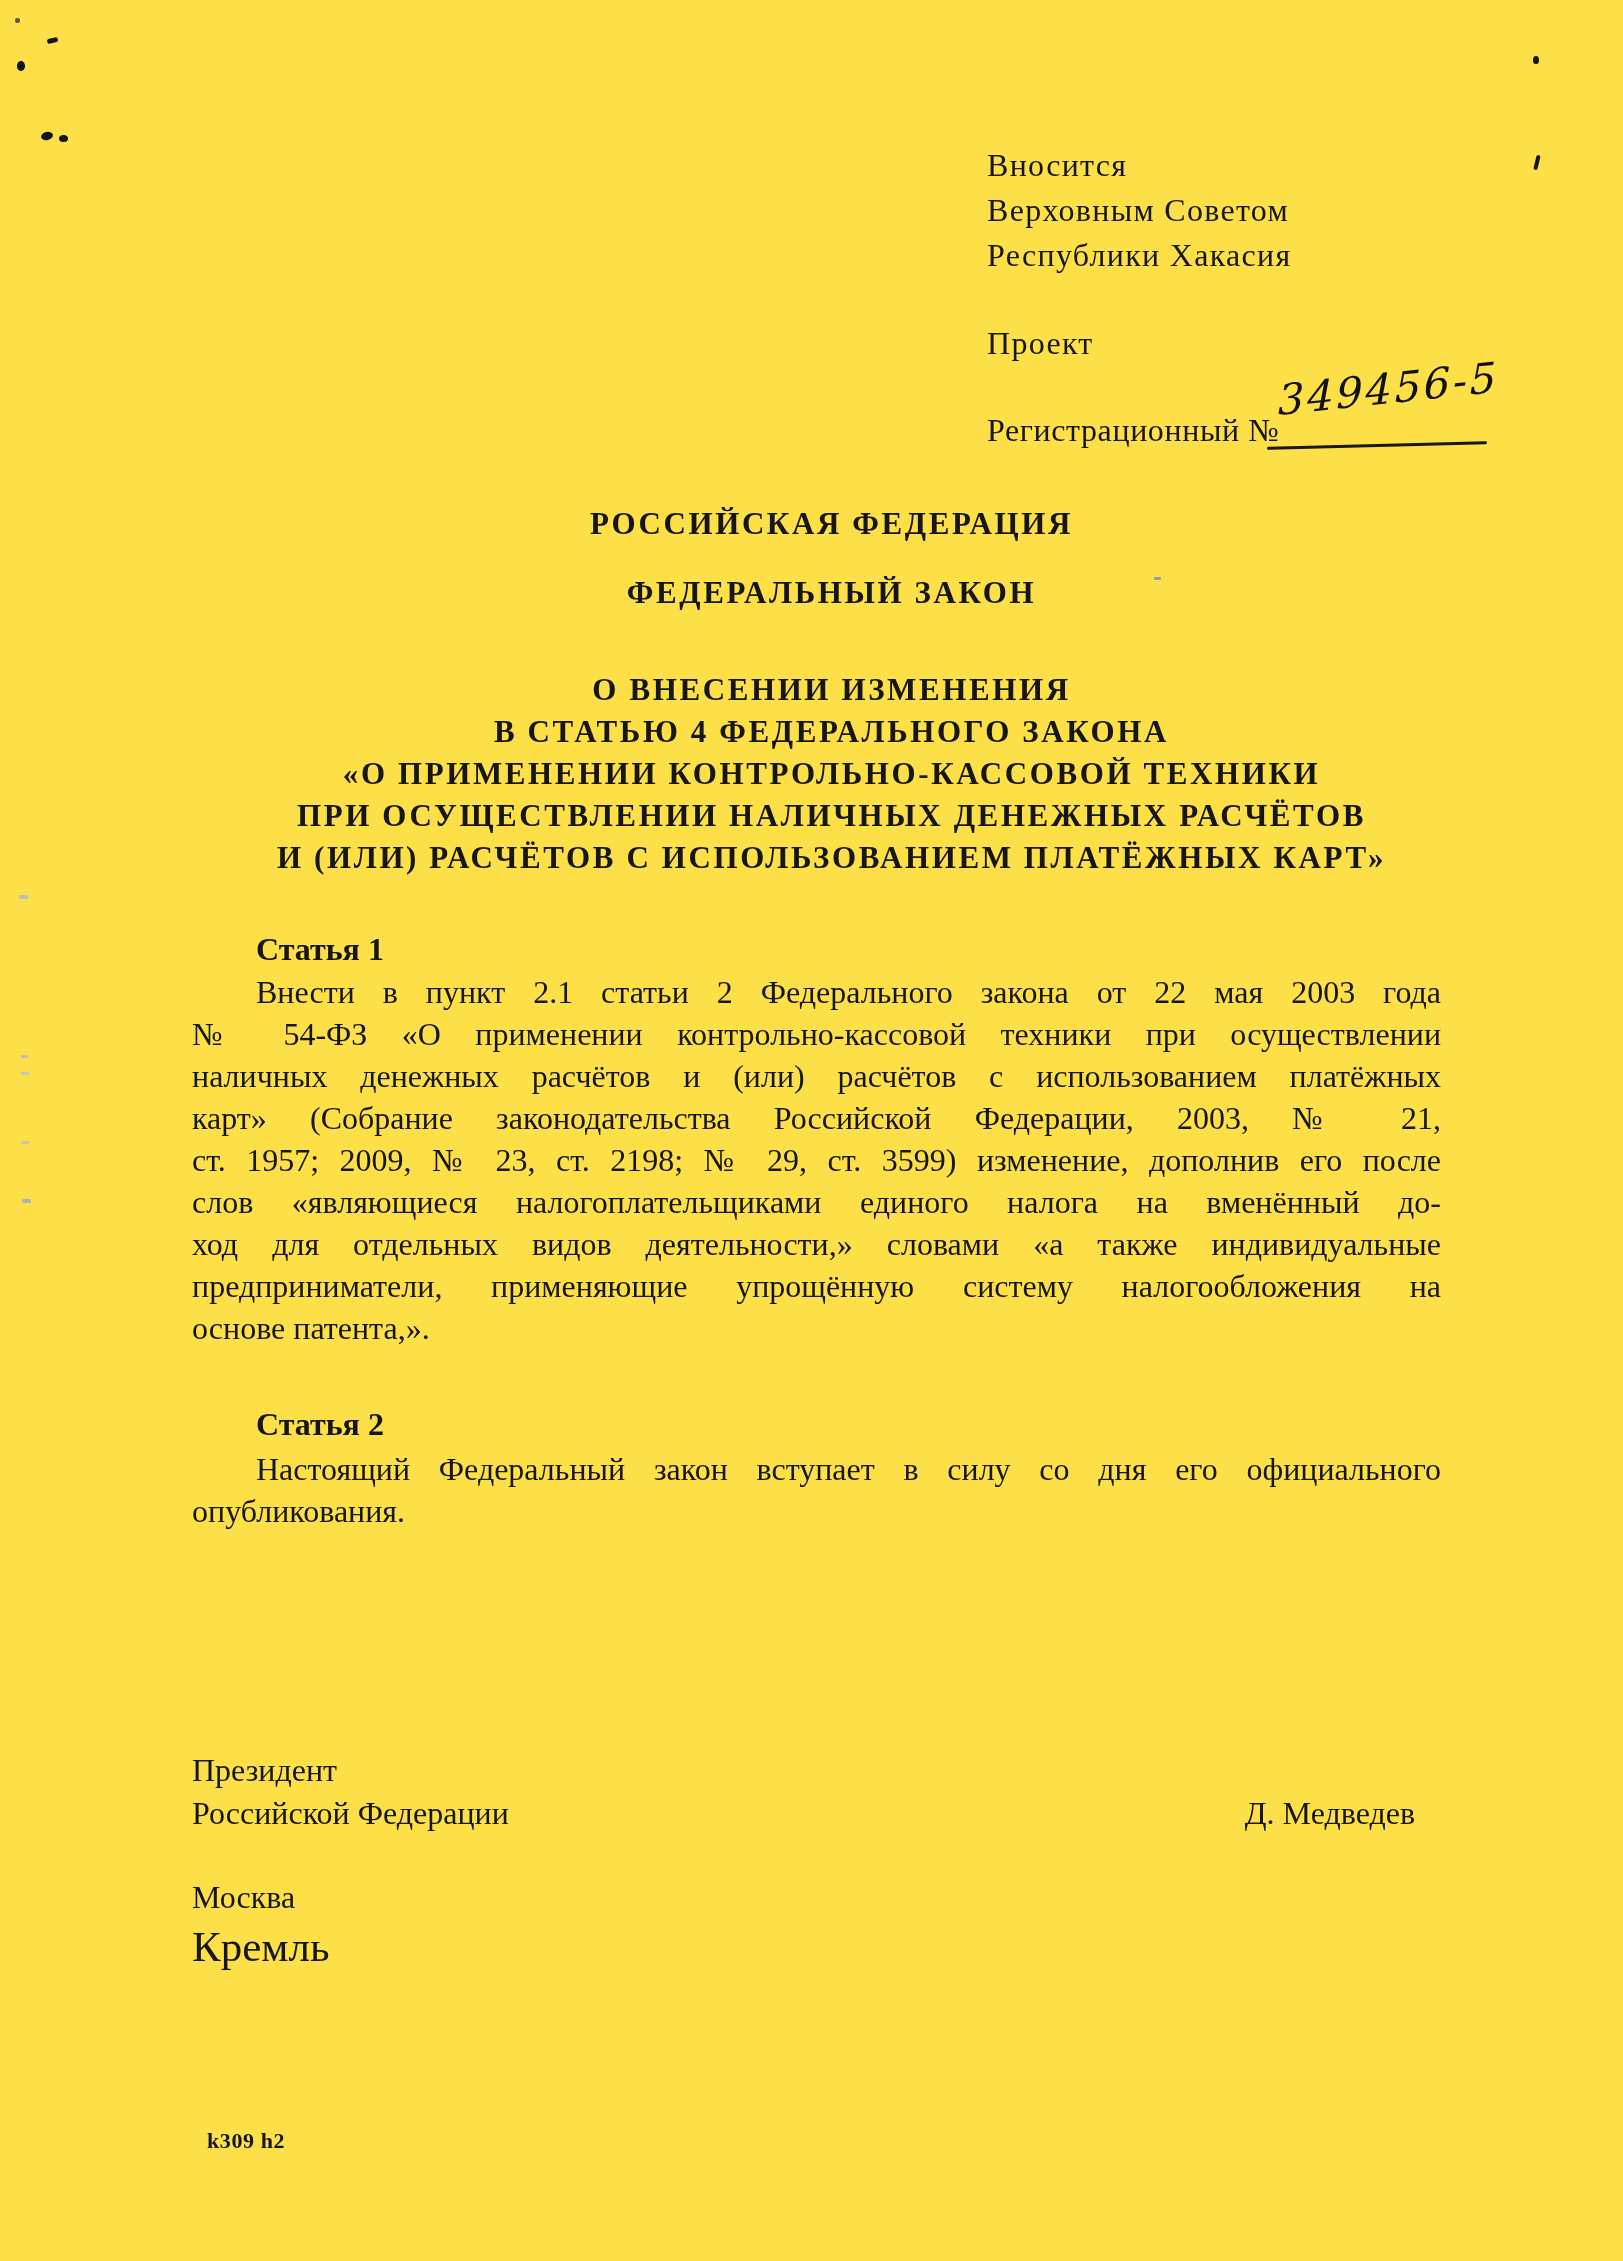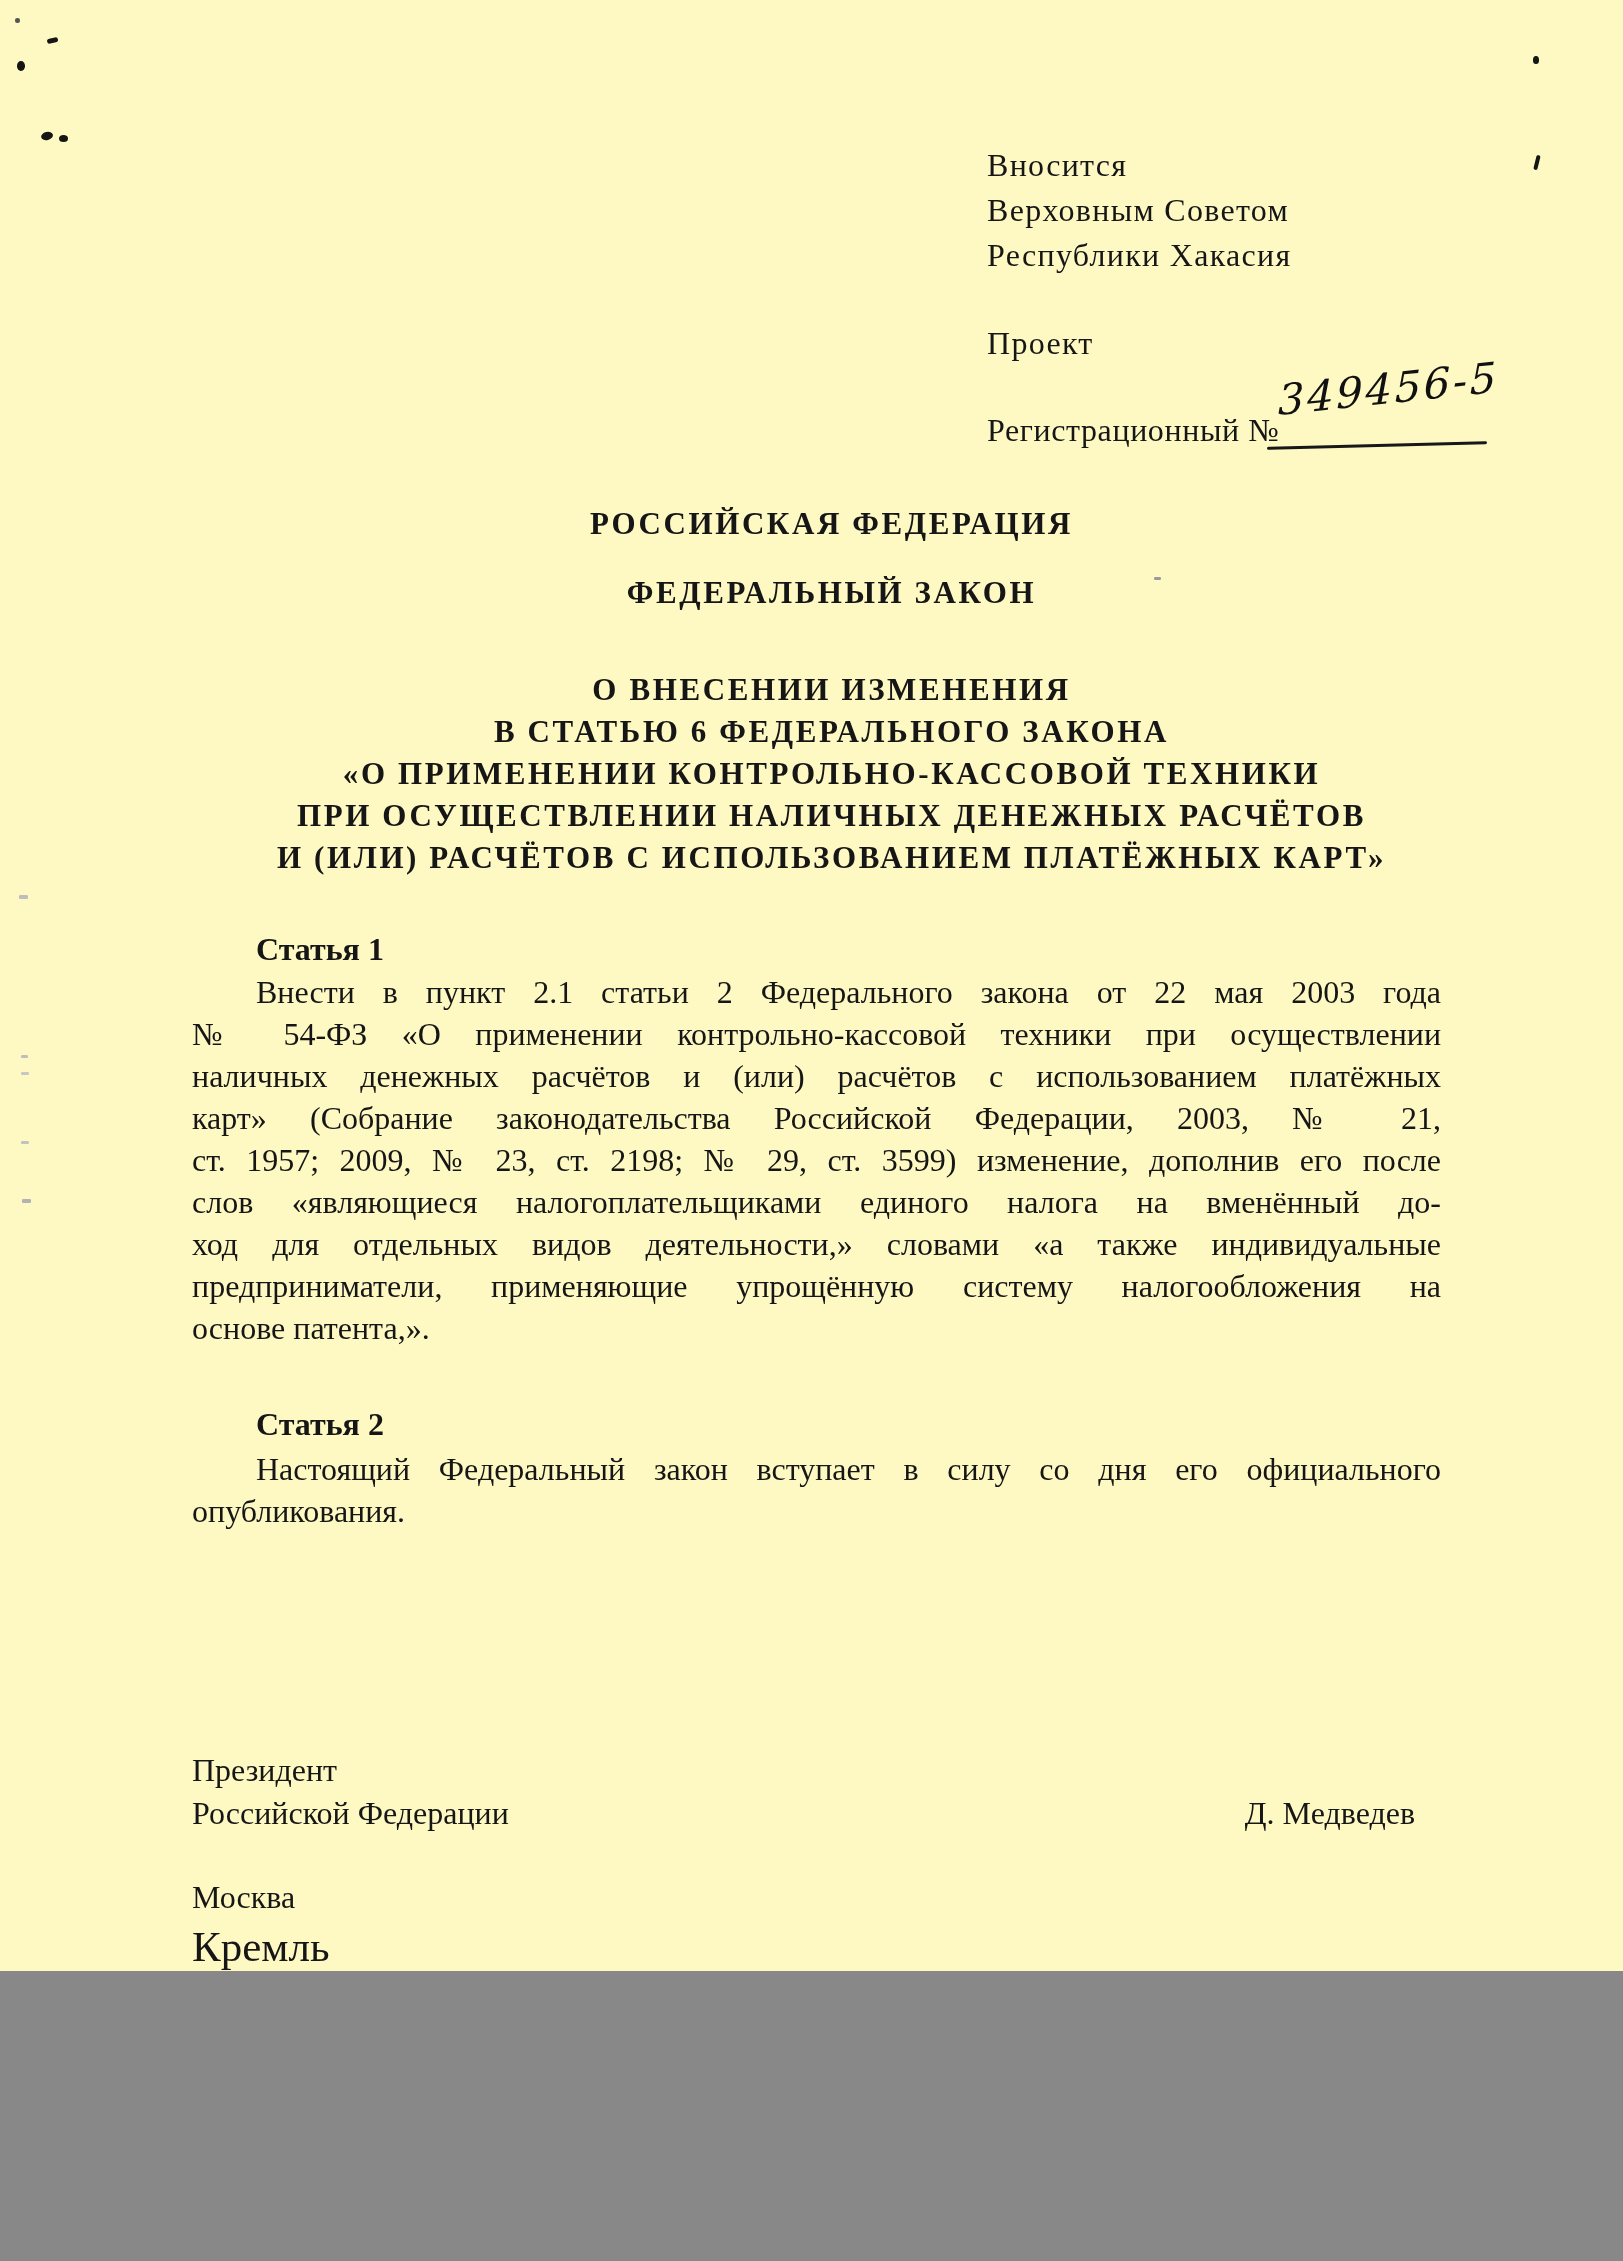--- a/index.html
+++ b/index.html
@@ -1,20 +1,20 @@
 <!DOCTYPE html>
 <html lang="ru" style="font-size:10.2px"><head>
 <meta charset="utf-8">
 <style>
   html,body{margin:0;padding:0;background:#888;}
   .page{
     position:relative;
-    width:1623px;height:1971px;
+    width:1623px;height:2261px;
     margin:0 auto;
-    background:#fef9c3;
+    background:#fde047;
     font-family:"Liberation Serif", serif;
     color:#161616;
     overflow:hidden;
   }
   
   .submitter{position:absolute;left:987px;top:143px;width:575px;}
   .submitter .ln{font-size:32px;line-height:45px;letter-spacing:1.3px;}
   .draft{position:absolute;left:987px;top:325px;font-size:32px;letter-spacing:1.3px;}
   .regline{position:absolute;left:987px;top:412px;font-size:32px;letter-spacing:0.6px;white-space:nowrap;}
   .reg-number{
@@ -98,21 +98,21 @@
 
   <div class="regline">Регистрационный №</div>
   <div class="reg-number">349456-5</div>
   <div class="reg-underline"></div>
 
   <div class="centercol h-country">РОССИЙСКАЯ ФЕДЕРАЦИЯ</div>
   <div class="centercol h-lawtype">ФЕДЕРАЛЬНЫЙ ЗАКОН</div>
 
   <div class="centercol title-block">
     <div>О ВНЕСЕНИИ ИЗМЕНЕНИЯ</div>
-    <div>В СТАТЬЮ 6 ФЕДЕРАЛЬНОГО ЗАКОНА</div>
+    <div>В СТАТЬЮ 4 ФЕДЕРАЛЬНОГО ЗАКОНА</div>
     <div>«О ПРИМЕНЕНИИ КОНТРОЛЬНО-КАССОВОЙ ТЕХНИКИ</div>
     <div>ПРИ ОСУЩЕСТВЛЕНИИ НАЛИЧНЫХ ДЕНЕЖНЫХ РАСЧЁТОВ</div>
     <div>И (ИЛИ) РАСЧЁТОВ С ИСПОЛЬЗОВАНИЕМ ПЛАТЁЖНЫХ КАРТ»</div>
   </div>
 
   <div class="bodycol a1-head">
     <span class="article-head">Статья 1</span>
   </div>
   <div class="bodycol a1-text">
     <div class="jline indent">Внести в пункт 2.1 статьи 2 Федерального закона от 22 мая 2003 года</div>

